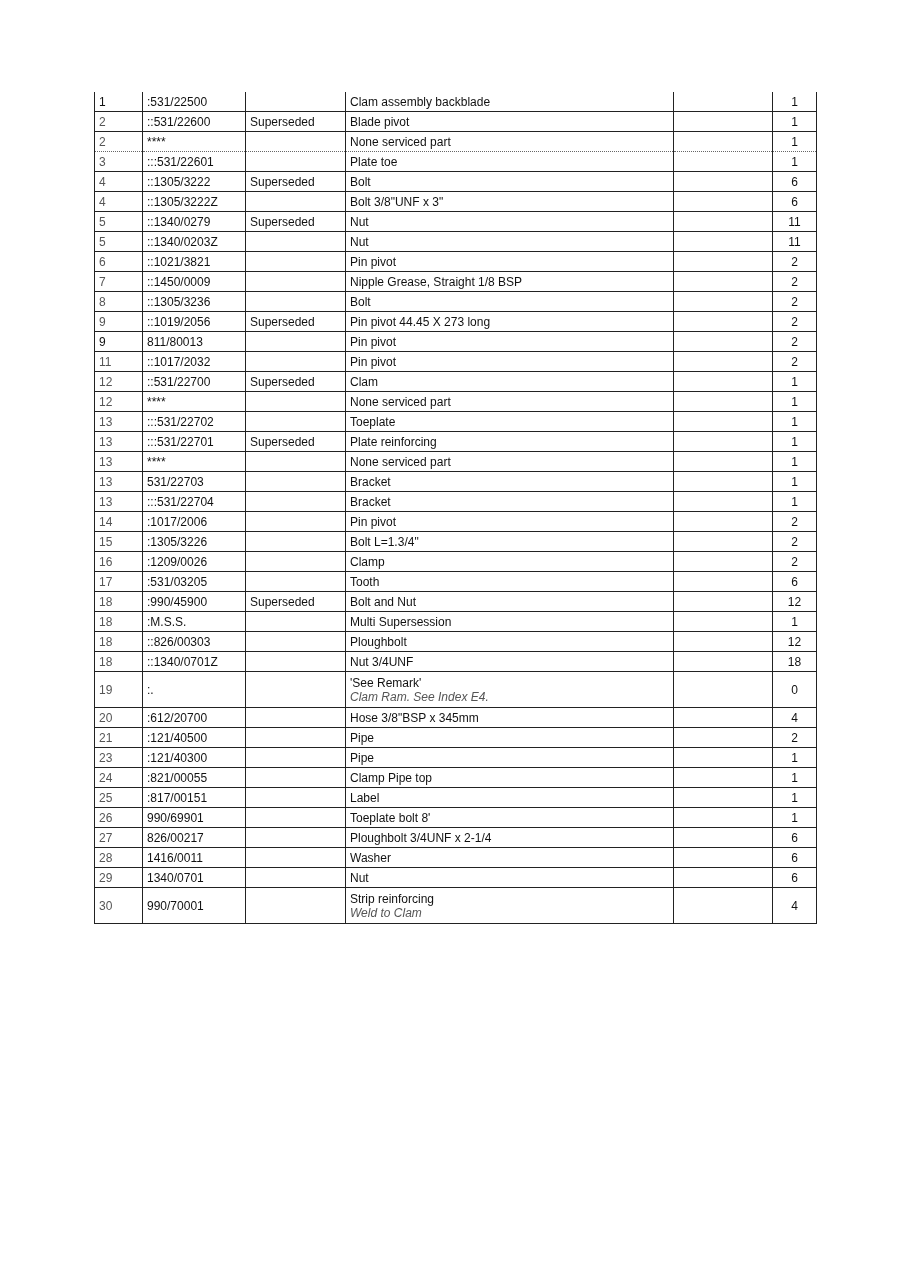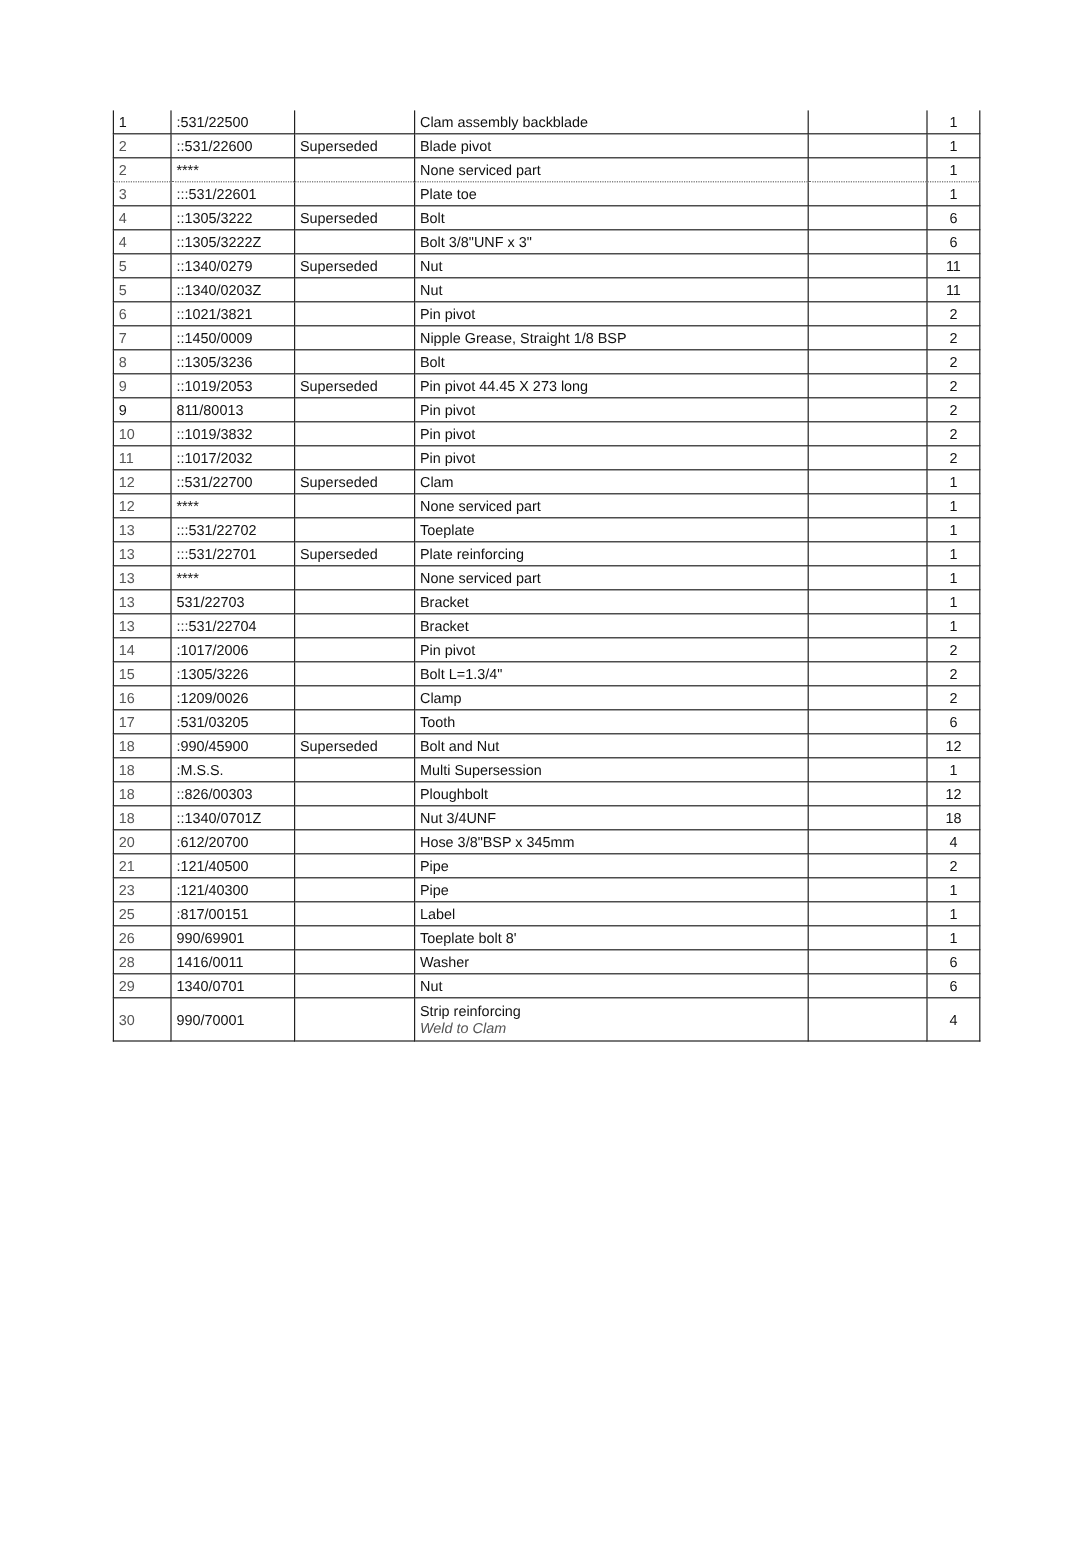--- a/index.html
+++ b/index.html
@@ -166,21 +166,21 @@
     <td>
       <span>Bolt</span>
       
     </td>
     <td></td>
     <td class="qty">2</td>
   </tr>
 
   <tr>
     <td class="item">9</td>
-    <td>::1019/2053</td>
+    <td>::1019/2056</td>
     <td>Superseded</td>
     <td>
       <span>Pin pivot 44.45 X 273 long</span>
       
     </td>
     <td></td>
     <td class="qty">2</td>
   </tr>
 
   <tr>
@@ -188,31 +188,20 @@
     <td>811/80013</td>
     <td></td>
     <td>
       <span>Pin pivot</span>
       
     </td>
     <td></td>
     <td class="qty">2</td>
   </tr>
 
-  <tr>
-    <td class="item">10</td>
-    <td>::1019/3832</td>
-    <td></td>
-    <td>
-      <span>Pin pivot</span>
-      
-    </td>
-    <td></td>
-    <td class="qty">2</td>
-  </tr>
 
   <tr>
     <td class="item">11</td>
     <td>::1017/2032</td>
     <td></td>
     <td>
       <span>Pin pivot</span>
       
     </td>
     <td></td>
@@ -392,20 +381,31 @@
     <td>::1340/0701Z</td>
     <td></td>
     <td>
       <span>Nut 3/4UNF</span>
       
     </td>
     <td></td>
     <td class="qty">18</td>
   </tr>
 
+  <tr class="tall">
+    <td class="item">19</td>
+    <td>:.</td>
+    <td></td>
+    <td>
+      <span>'See Remark'</span>
+      <span class="remark">Clam Ram. See Index E4.</span>
+    </td>
+    <td></td>
+    <td class="qty">0</td>
+  </tr>
 
   <tr>
     <td class="item">20</td>
     <td>:612/20700</td>
     <td></td>
     <td>
       <span>Hose 3/8"BSP x 345mm</span>
       
     </td>
     <td></td>
@@ -430,20 +430,31 @@
     <td>:121/40300</td>
     <td></td>
     <td>
       <span>Pipe</span>
       
     </td>
     <td></td>
     <td class="qty">1</td>
   </tr>
 
+  <tr>
+    <td class="item">24</td>
+    <td>:821/00055</td>
+    <td></td>
+    <td>
+      <span>Clamp Pipe top</span>
+      
+    </td>
+    <td></td>
+    <td class="qty">1</td>
+  </tr>
 
   <tr>
     <td class="item">25</td>
     <td>:817/00151</td>
     <td></td>
     <td>
       <span>Label</span>
       
     </td>
     <td></td>
@@ -455,20 +466,31 @@
     <td>990/69901</td>
     <td></td>
     <td>
       <span>Toeplate bolt 8'</span>
       
     </td>
     <td></td>
     <td class="qty">1</td>
   </tr>
 
+  <tr>
+    <td class="item">27</td>
+    <td>826/00217</td>
+    <td></td>
+    <td>
+      <span>Ploughbolt 3/4UNF x 2-1/4</span>
+      
+    </td>
+    <td></td>
+    <td class="qty">6</td>
+  </tr>
 
   <tr>
     <td class="item">28</td>
     <td>1416/0011</td>
     <td></td>
     <td>
       <span>Washer</span>
       
     </td>
     <td></td>

